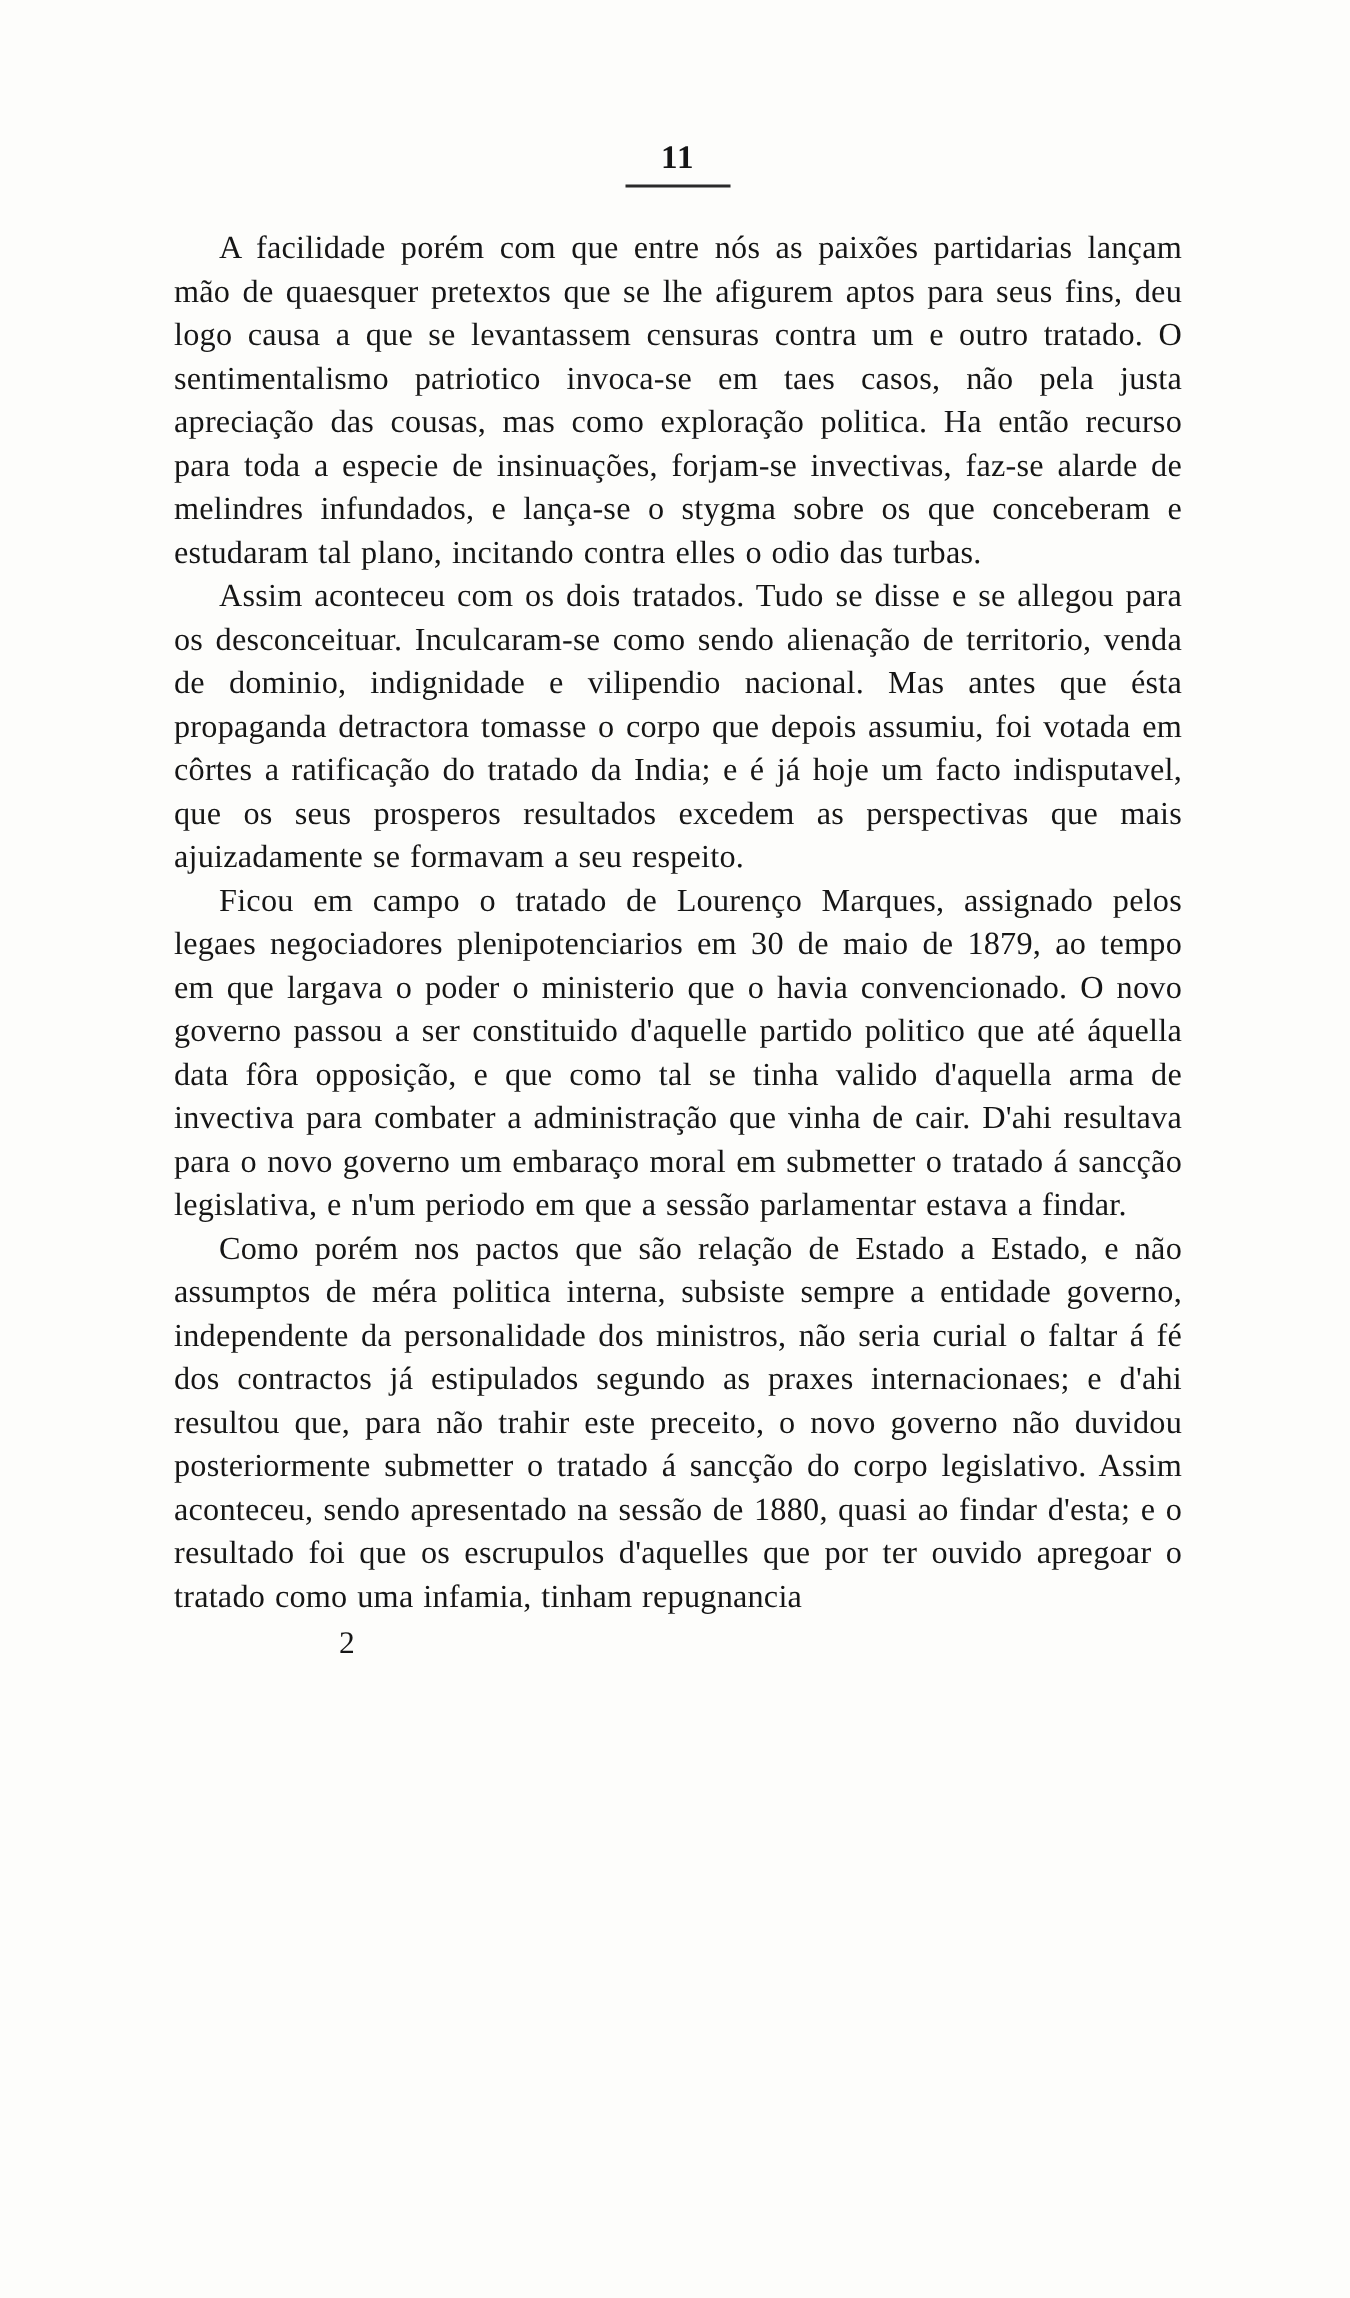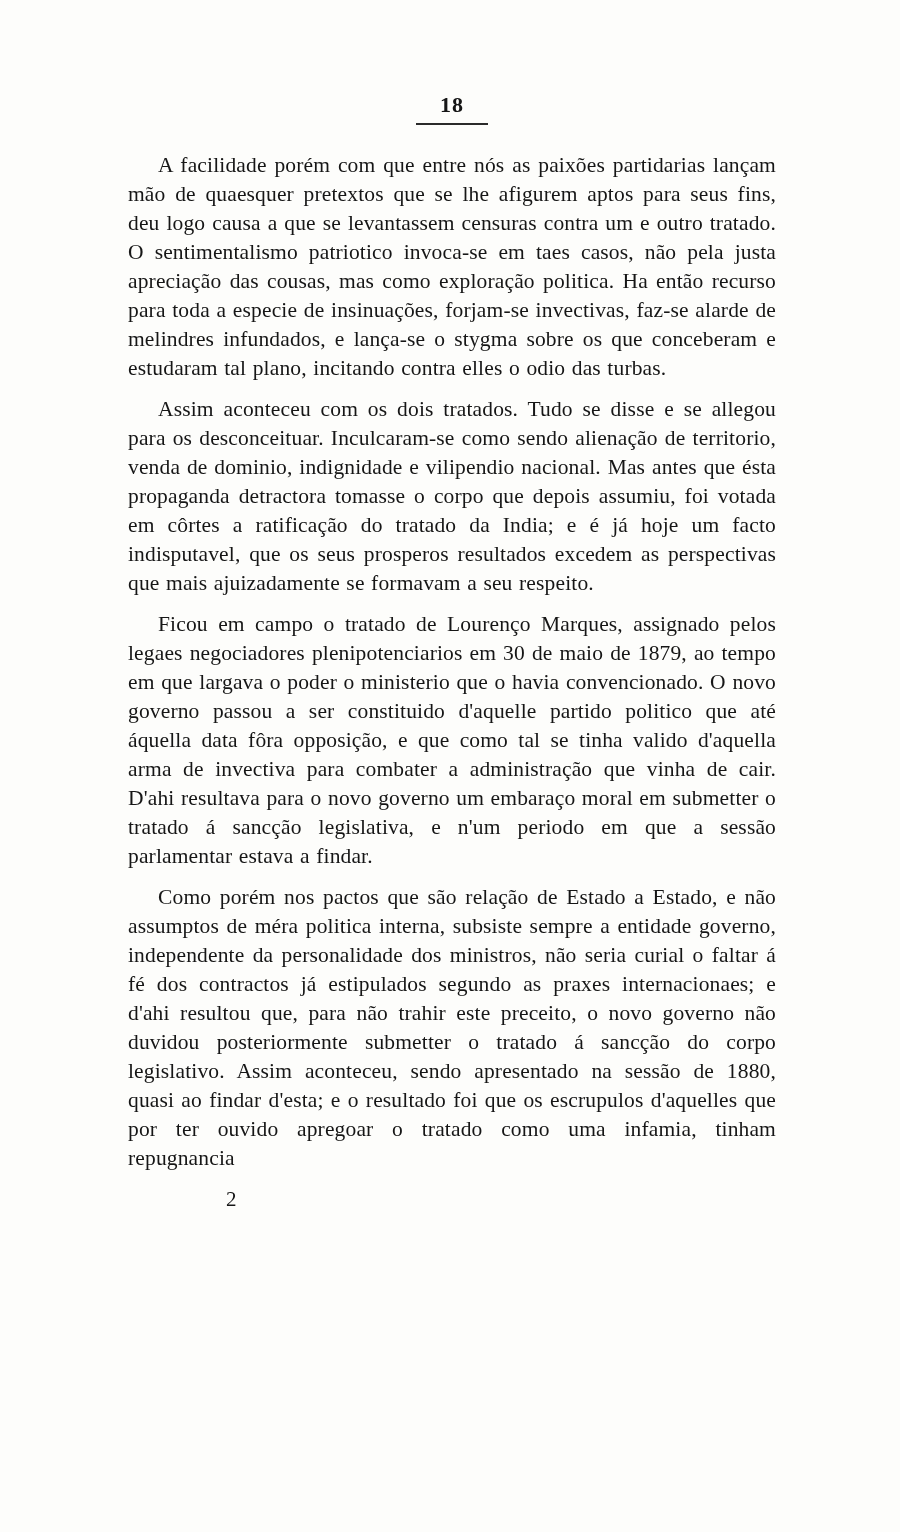--- a/index.html
+++ b/index.html
@@ -25,42 +25,42 @@
   }
   .page-number {
     display: inline-block;
     font-size: 22px;
     font-weight: bold;
     letter-spacing: 1px;
     padding: 0 24px 5px 24px;
     border-bottom: 2px solid #2a2a2a;
   }
   .text-block p {
-    margin: 12px;
+    margin: 0;
     text-align: justify;
     text-indent: 30px;
     font-size: 21.5px;
     line-height: 29px;
     letter-spacing: 0.15px;
     word-spacing: 1px;
   }
   .signature-mark {
     margin-top: 2px;
     margin-left: 110px;
     font-size: 21px;
     line-height: 28px;
   }
 </style>
 </head>
 <body>
 
 <div class="page">
 
   <div class="page-number-wrap">
-    <span class="page-number">18</span>
+    <span class="page-number">11</span>
   </div>
 
   <div class="text-block">
     <p>A facilidade porém com que entre nós as paixões partidarias lançam mão de quaesquer pretextos que se lhe afigurem aptos para seus fins, deu logo causa a que se levantassem censuras contra um e outro tratado. O sentimentalismo patriotico invoca-se em taes casos, não pela justa apreciação das cousas, mas como exploração politica. Ha então recurso para toda a especie de insinuações, forjam-se invectivas, faz-se alarde de melindres infundados, e lança-se o stygma sobre os que conceberam e estudaram tal plano, incitando contra elles o odio das turbas.</p>
     <p>Assim aconteceu com os dois tratados. Tudo se disse e se allegou para os desconceituar. Inculcaram-se como sendo alienação de territorio, venda de dominio, indignidade e vilipendio nacional. Mas antes que ésta propaganda detractora tomasse o corpo que depois assumiu, foi votada em côrtes a ratificação do tratado da India; e é já hoje um facto indisputavel, que os seus prosperos resultados excedem as perspectivas que mais ajuizadamente se formavam a seu respeito.</p>
     <p>Ficou em campo o tratado de Lourenço Marques, assignado pelos legaes negociadores plenipotenciarios em 30 de maio de 1879, ao tempo em que largava o poder o ministerio que o havia convencionado. O novo governo passou a ser constituido d'aquelle partido politico que até áquella data fôra opposição, e que como tal se tinha valido d'aquella arma de invectiva para combater a administração que vinha de cair. D'ahi resultava para o novo governo um embaraço moral em submetter o tratado á sancção legislativa, e n'um periodo em que a sessão parlamentar estava a findar.</p>
     <p>Como porém nos pactos que são relação de Estado a Estado, e não assumptos de méra politica interna, subsiste sempre a entidade governo, independente da personalidade dos ministros, não seria curial o faltar á fé dos contractos já estipulados segundo as praxes internacionaes; e d'ahi resultou que, para não trahir este preceito, o novo governo não duvidou posteriormente submetter o tratado á sancção do corpo legislativo. Assim aconteceu, sendo apresentado na sessão de 1880, quasi ao findar d'esta; e o resultado foi que os escrupulos d'aquelles que por ter ouvido apregoar o tratado como uma infamia, tinham repugnancia</p>
   </div>
 
   <div class="signature-mark">2</div>

